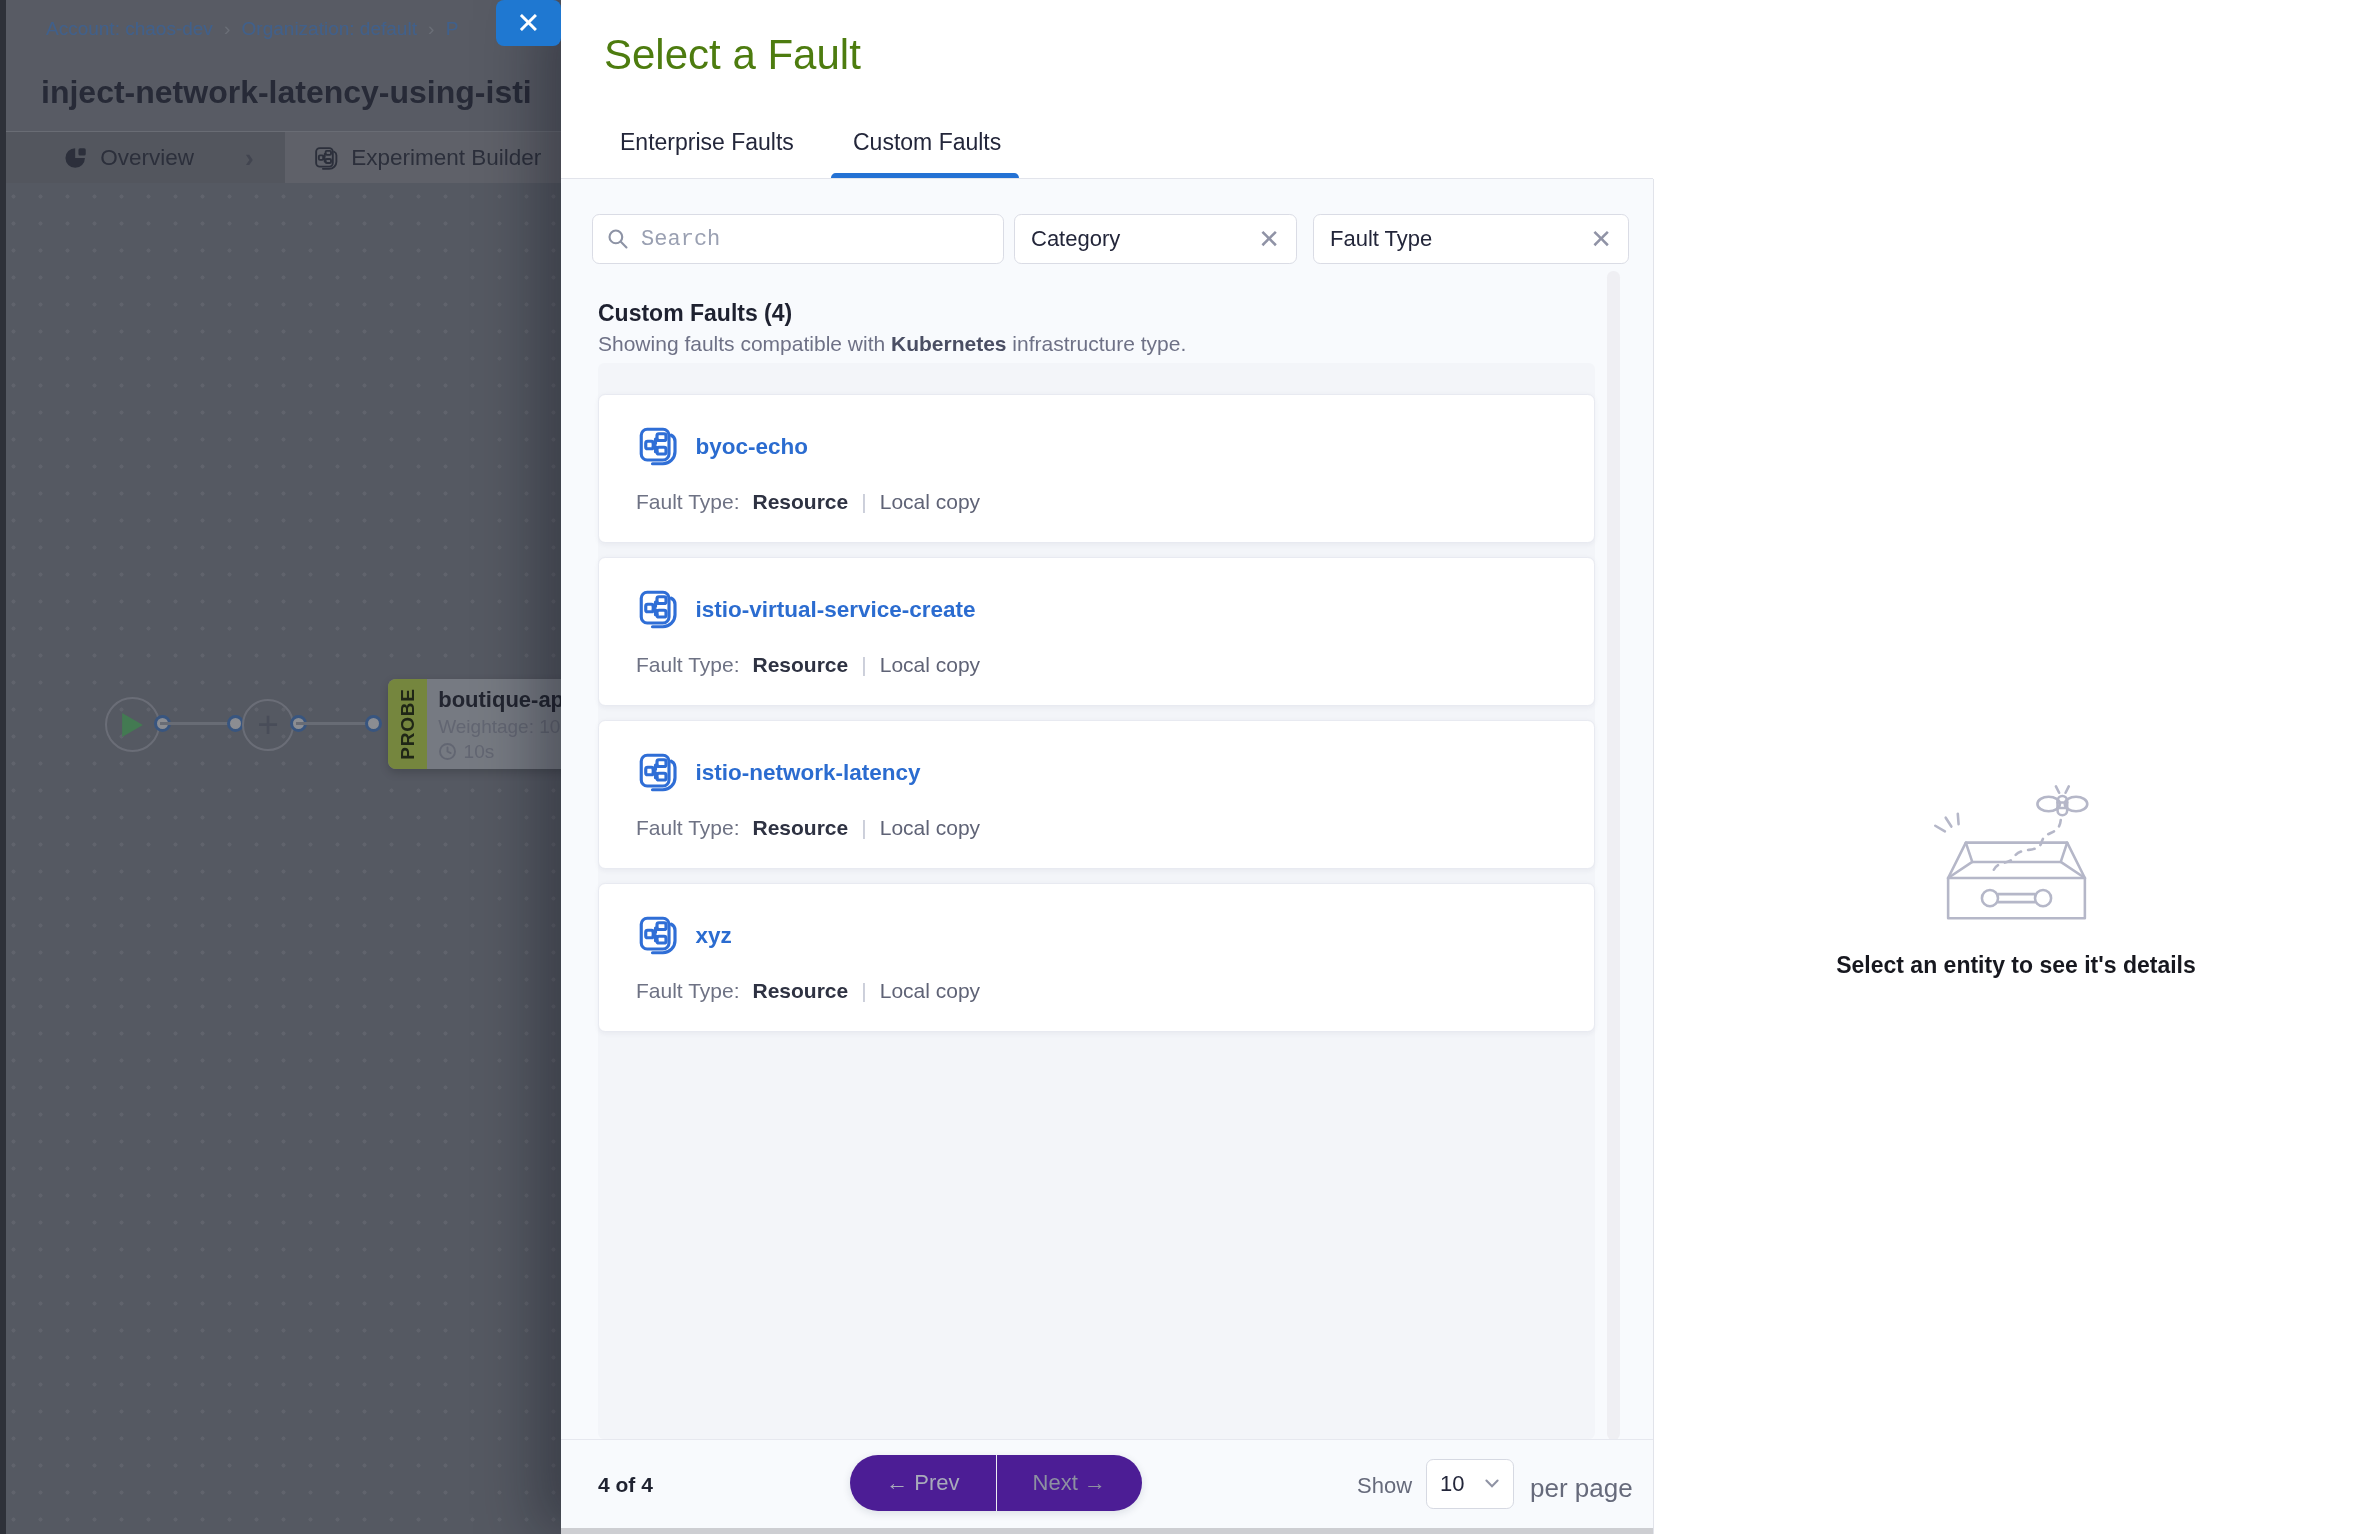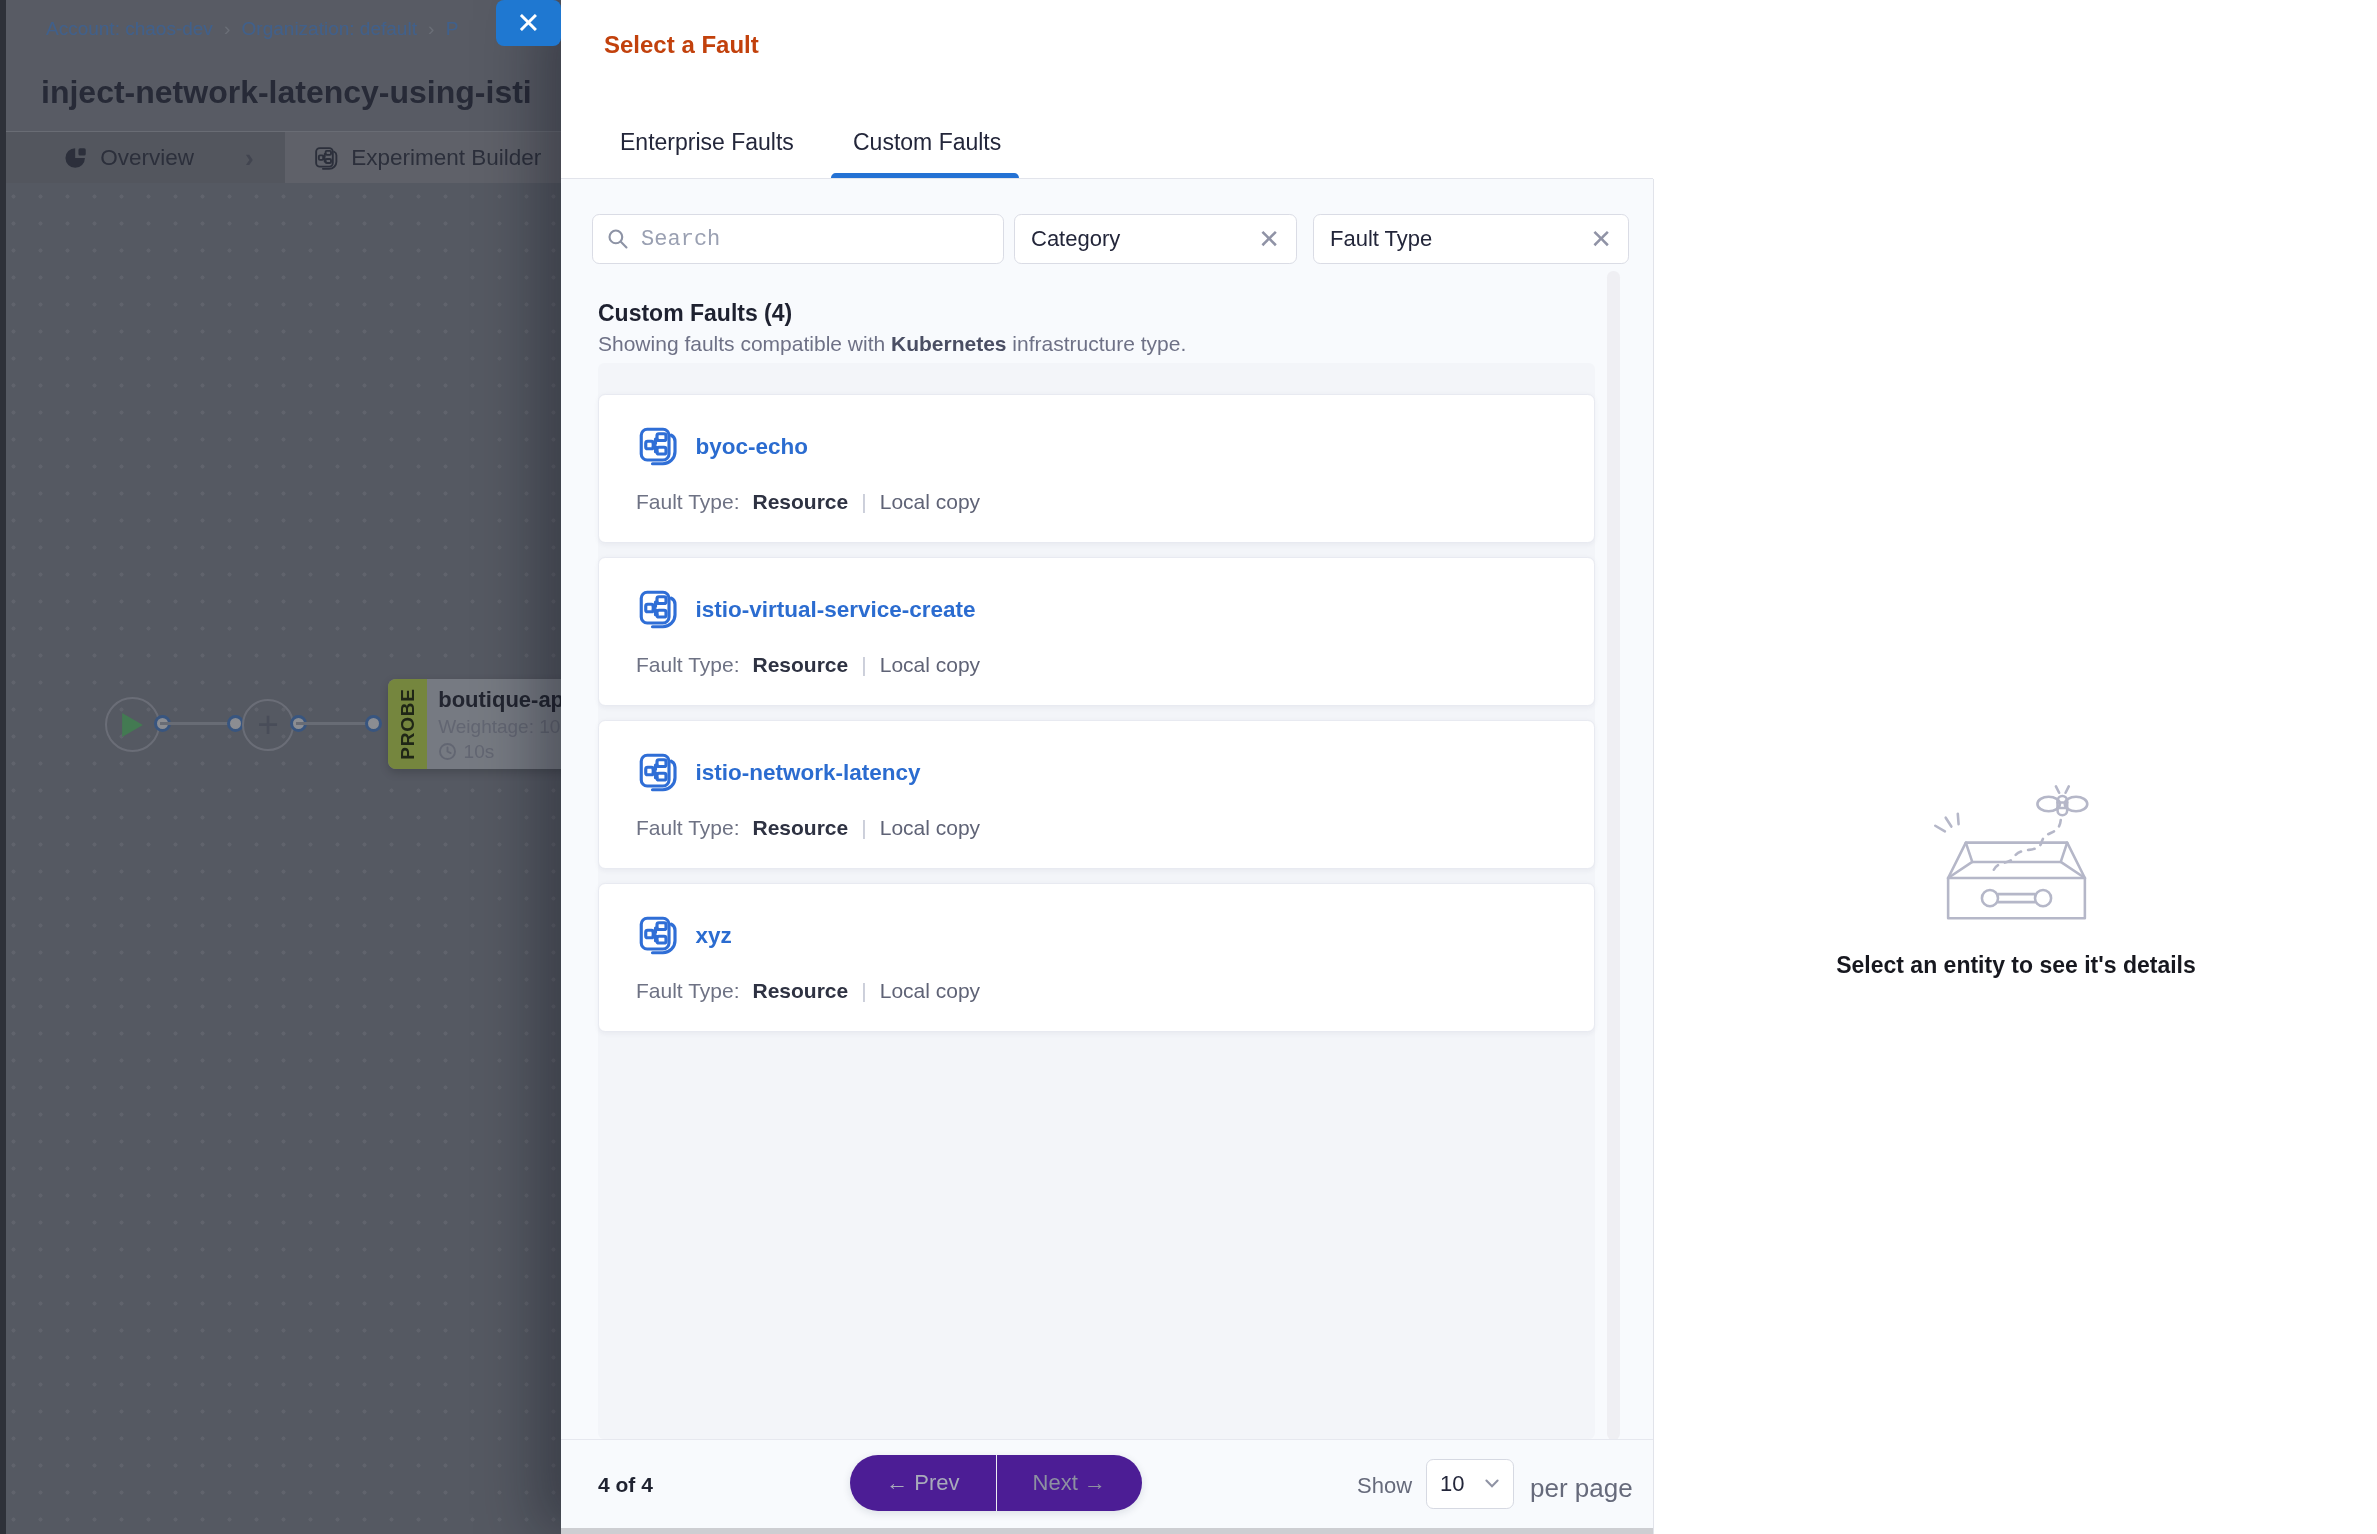--- a/index.html
+++ b/index.html
@@ -34,21 +34,21 @@
   #probe-title{font-size:22px;font-weight:700;color:#333745;}
   #probe-weight{font-size:19px;color:#a8adbd;margin-top:3.2px;}
   #probe-dur{font-size:19px;color:#a8adbd;margin-top:2.4px;display:flex;align-items:center;gap:6.4px;}
   #left-strip{position:absolute;left:0;top:0;width:6.4px;height:1534px;background:#4a4d56;}
   
   #overlay{position:absolute;left:0;top:0;width:561px;height:1534px;background:rgba(14,16,22,0.45);}
   
   #modal{position:absolute;left:561px;top:0;width:1817px;height:1534px;background:#ffffff;box-shadow:-24px 0 56px rgba(8,12,24,.35);}
   #modal-close{position:absolute;left:-65px;top:0;width:65px;height:46px;background:#1f78d1;border-radius:8px;
     display:flex;align-items:center;justify-content:center;color:#fff;font-size:29px;font-weight:600;cursor:pointer;}
-  #modal-title{position:absolute;left:43px;top:30.5px;font-size:24px;font-weight:700;color:#c2410c;}
+  #modal-title{position:absolute;left:43px;top:30.5px;font-size:42px;font-weight:400;color:#4d7c0f;}
   .modal-tab{position:absolute;top:129px;font-size:23px;color:#23263a;}
   #mtab-enterprise{left:59px;}
   #mtab-custom{left:292px;}
   #mtab-underline{position:absolute;left:270px;top:173px;width:188px;height:5.6px;background:#2472d4;border-radius:4.8px 4.8px 0 0;}
   #header-divider{position:absolute;left:0;top:178px;width:1092px;height:0.8px;background:#e2e4eb;}
   #body-left{position:absolute;left:0;top:179px;width:1092px;height:1355px;background:#f8fafd;}
   
   #search-box{position:absolute;left:30.5px;top:214px;width:412px;height:50px;background:#fff;border:1.6px solid #dadce5;border-radius:7.2px;display:flex;align-items:center;padding:0 13px;box-sizing:border-box;gap:9.6px;}
   #search-box input{border:none;outline:none;flex:1;font-size:22px;color:#30344a;background:transparent;font-family:Liberation Mono, monospace;}
   #search-box input::placeholder{color:#9aa0b2;}

